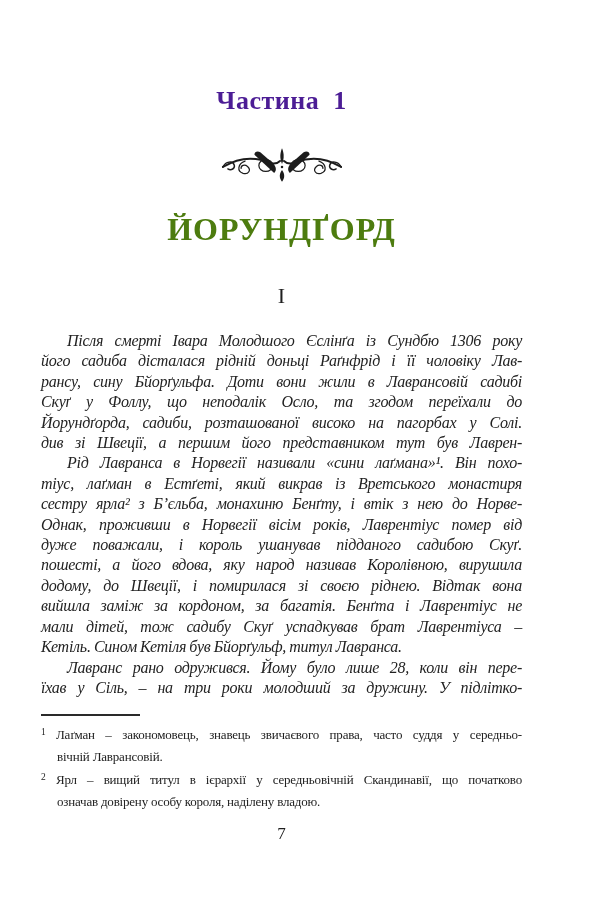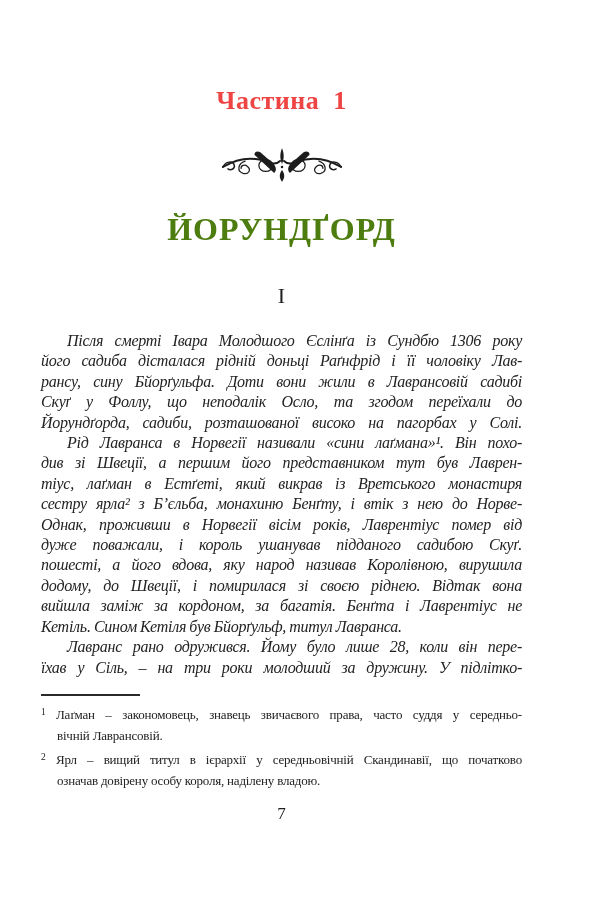--- a/index.html
+++ b/index.html
@@ -9,21 +9,21 @@
     background:#ffffff;
     overflow:hidden;
     font-family:"Liberation Serif","DejaVu Serif",serif;
     color:#222222;
   }
   .content{position:absolute;left:41px;top:0;width:481px;}
   .part{
     margin:84px 0 0 0;
     font-size:26px;font-weight:bold;line-height:33px;
     text-align:center;letter-spacing:0.5px;word-spacing:7px;
-    color:#ef4444;
+    color:#4c1d95;
   }
   .ornament{margin-top:30px;height:44px;text-align:center;}
   .title{
     margin:18px 0 0 0;
     font-size:32px;font-weight:bold;line-height:40px;
     text-align:center;letter-spacing:1px;color:#4d7c0f;
   }
   .numeral{margin-top:34px;font-size:22px;line-height:26px;text-align:center;color:#1f1f1f;}
   .body{margin-top:22px;font-size:16px;line-height:20.4px;letter-spacing:-0.25px;word-spacing:-0.5px;font-style:italic;}
   .line{text-align:justify;text-align-last:justify;}
@@ -72,29 +72,30 @@
 
     <div class="body">
       <div class="para">
         <div class="line indent">Після смерті Івара Молодшого Єслінґа із Сундбю 1306 року</div>
         <div class="line">його садиба дісталася рідній доньці Раґнфрід і її чоловіку Лав-</div>
         <div class="line">рансу, сину Бйорґульфа. Доти вони жили в Лаврансовій садибі</div>
         <div class="line">Скуґ у Фоллу, що неподалік Осло, та згодом переїхали до</div>
         <div class="line">Йорундґорда, садиби, розташованої високо на пагорбах у Солі.</div>
       </div>
       <div class="para">
+        <div class="line">див зі Швеції, а першим його представником тут був Лаврен-</div>
         <div class="line indent">Рід Лавранса в Норвегії називали «сини лаґмана»¹. Він похо-</div>
-        <div class="line">див зі Швеції, а першим його представником тут був Лаврен-</div>
         <div class="line">тіус, лаґман в Естґеті, який викрав із Вретського монастиря</div>
         <div class="line">сестру ярла² з Б’єльба, монахиню Бенґту, і втік з нею до Норве-</div>
         <div class="line">Однак, проживши в Норвегії вісім років, Лаврентіус помер від</div>
         <div class="line">дуже поважали, і король ушанував підданого садибою Скуґ.</div>
         <div class="line">пошесті, а його вдова, яку народ називав Королівною, вирушила</div>
         <div class="line">додому, до Швеції, і помирилася зі своєю ріднею. Відтак вона</div>
         <div class="line">вийшла заміж за кордоном, за багатія. Бенґта і Лаврентіус не</div>
+        <div class="line">мали дітей, тож садибу Скуґ успадкував брат Лаврентіуса –</div>
         <div class="line last">Кетіль. Сином Кетіля був Бйорґульф, титул Лавранса.</div>
       </div>
       <div class="para">
         <div class="line indent">Лавранс рано одружився. Йому було лише 28, коли він пере-</div>
         <div class="line">їхав у Сіль, – на три роки молодший за дружину. У підлітко-</div>
       </div>
     </div>
 
     <div class="fn-sep"></div>
 

